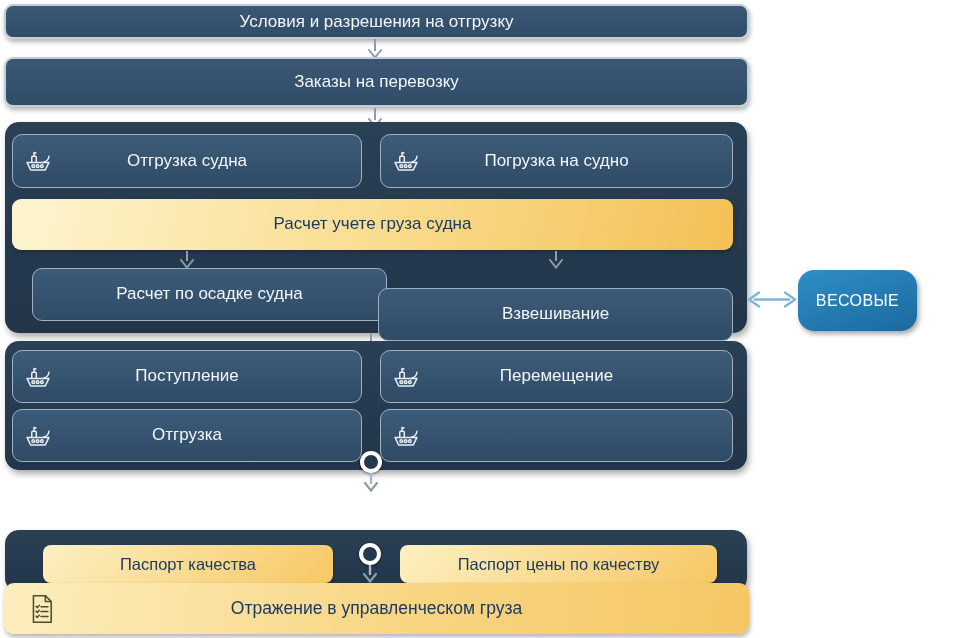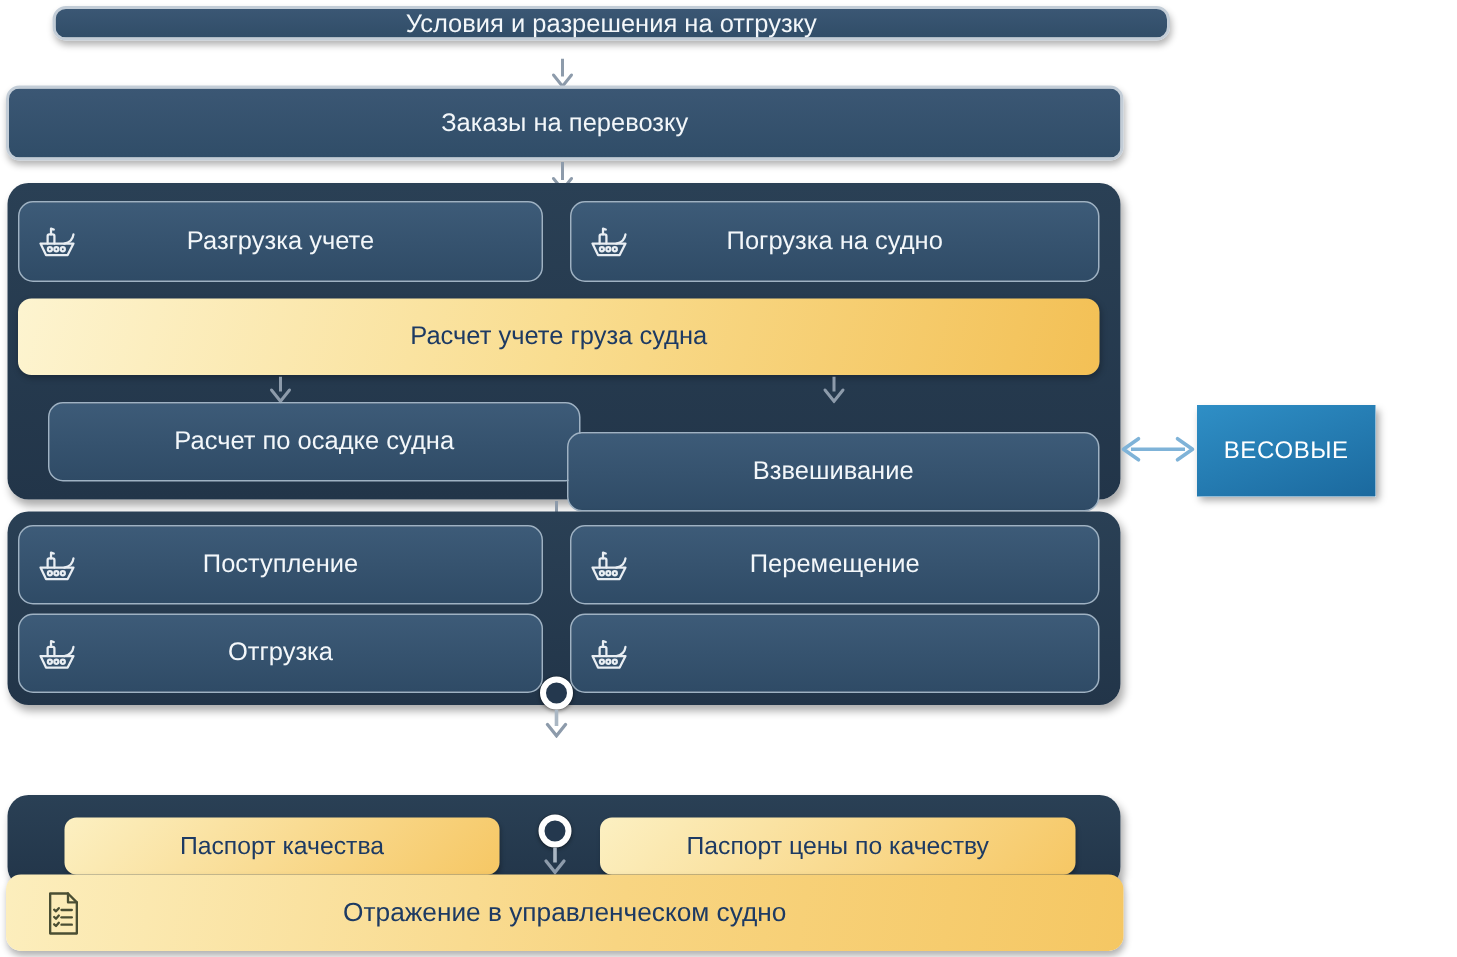--- a/index.html
+++ b/index.html
@@ -41,21 +41,21 @@
   .gold-sm{
     position:absolute;display:flex;align-items:center;justify-content:center;
     box-sizing:border-box;border-radius:8px;
     background:linear-gradient(135deg,#fcf0c2 0%,#f6c764 100%);
     color:#1d3a63;font-size:16.5px;
     box-shadow:1px 2px 3px rgba(0,0,0,0.25);
   }
   .gold-sm .label{width:100%;text-align:center;}
   .scales{
     position:absolute;display:flex;align-items:center;justify-content:center;
-    box-sizing:border-box;border-radius:0;
+    box-sizing:border-box;border-radius:16px;
     background:linear-gradient(160deg,#2f8fc6 0%,#1b699e 100%);
     color:#ffffff;font-size:16px;letter-spacing:.4px;
     box-shadow:2px 3px 5px rgba(0,0,0,0.35);
   }
   .barbottom{
     position:absolute;display:flex;align-items:center;justify-content:center;
     box-sizing:border-box;border-radius:10px;
     background:linear-gradient(100deg,#fceebd 0%,#f8d582 55%,#f5c763 100%);
     color:#1d3a63;font-size:17.5px;
     box-shadow:1px 3px 5px rgba(0,0,0,0.30);
@@ -67,21 +67,21 @@
     position:absolute;width:22px;height:22px;border-radius:50%;
     background:#24384e;border:4.5px solid #ffffff;box-sizing:border-box;
     box-shadow:0 1px 3px rgba(0,0,0,0.45), 0 0 0 0.5px rgba(0,0,0,0.15);
   }
 </style>
 </head>
 <body>
 
 <div class="stage">
 
-  <div class="node" style="left:4px;top:4px;width:745px;height:23px;margin-left:31px;">
+  <div class="node" style="left:4px;top:4px;width:745px;height:35px;">
     <span class="label">Условия и разрешения на отгрузку</span>
   </div>
 
   <svg class="arrow" style="left:363px;top:39px;" width="24" height="20" viewBox="0 0 24 20">
     <path d="M12,0 L12,12" stroke="#8d9bab" stroke-width="2" fill="none"></path>
     <path d="M6,11 L12,18.5 L18,11" stroke="#8d9bab" stroke-width="2" fill="none" stroke-linecap="round"></path>
   </svg>
 
   <div class="node" style="left:4px;top:57px;width:745px;height:50px;">
     <span class="label">Заказы на перевозку</span>
@@ -99,21 +99,21 @@
         <g stroke="#e9eef3" stroke-width="1.4" fill="none" stroke-linejoin="round" stroke-linecap="round">
           <path d="M2.8,11.3 L23.2,11.3 L19.6,18.4 L6.2,18.4 Z"></path>
           <circle cx="8.6" cy="14.8" r="1.25"></circle>
             <circle cx="12.6" cy="14.8" r="1.25"></circle>
             <circle cx="16.6" cy="14.8" r="1.25"></circle>
           <path d="M7.2,11.3 L7.2,6.6 Q7.2,5.6 8.2,5.6 L10.4,5.6 Q11.4,5.6 11.4,6.6 L11.4,11.3"></path>
           <path d="M9.3,5.6 L9.3,2 L11,2.6"></path>
           <path d="M17.5,11.3 C20.5,10.8 22.8,8.6 23.2,5.6"></path>
         </g>
       </svg>
-      <span class="label">Разгрузка учете</span>
+      <span class="label">Отгрузка судна</span>
     </div>
 
     <div class="inner" style="left:375px;top:12px;width:353px;height:54px;">
       <svg class="ship" width="28" height="22" viewBox="0 0 26 20">
         <g stroke="#e9eef3" stroke-width="1.4" fill="none" stroke-linejoin="round" stroke-linecap="round">
           <path d="M2.8,11.3 L23.2,11.3 L19.6,18.4 L6.2,18.4 Z"></path>
           <circle cx="8.6" cy="14.8" r="1.25"></circle>
             <circle cx="12.6" cy="14.8" r="1.25"></circle>
             <circle cx="16.6" cy="14.8" r="1.25"></circle>
           <path d="M7.2,11.3 L7.2,6.6 Q7.2,5.6 8.2,5.6 L10.4,5.6 Q11.4,5.6 11.4,6.6 L11.4,11.3"></path>
@@ -250,16 +250,16 @@
         <path d="M2.8,1.5 L13.5,1.5 L18.8,6.8 L18.8,25.5 L2.8,25.5 Z"></path>
         <path d="M13.5,1.5 L13.5,6.8 L18.8,6.8"></path>
         <path d="M5.2,11.2 L6.3,12.2 L8,10.3"></path>
           <path d="M9.6,11.4 L15.8,11.4"></path>
         <path d="M5.2,15.6 L6.3,16.6 L8,14.7"></path>
           <path d="M9.6,15.8 L15.8,15.8"></path>
         <path d="M5.2,20 L6.3,21 L8,19.1"></path>
           <path d="M9.6,20.2 L15.8,20.2"></path>
       </g>
     </svg>
-    <span class="label">Отражение в управленческом судно</span>
+    <span class="label">Отражение в управленческом груза</span>
   </div>
 
 </div>
 
 </body></html>

